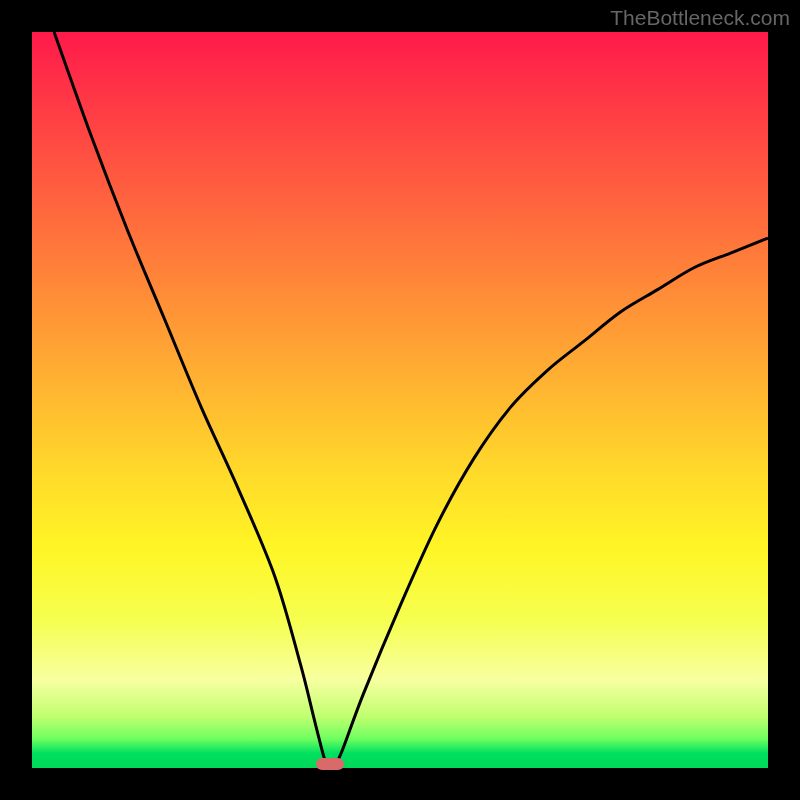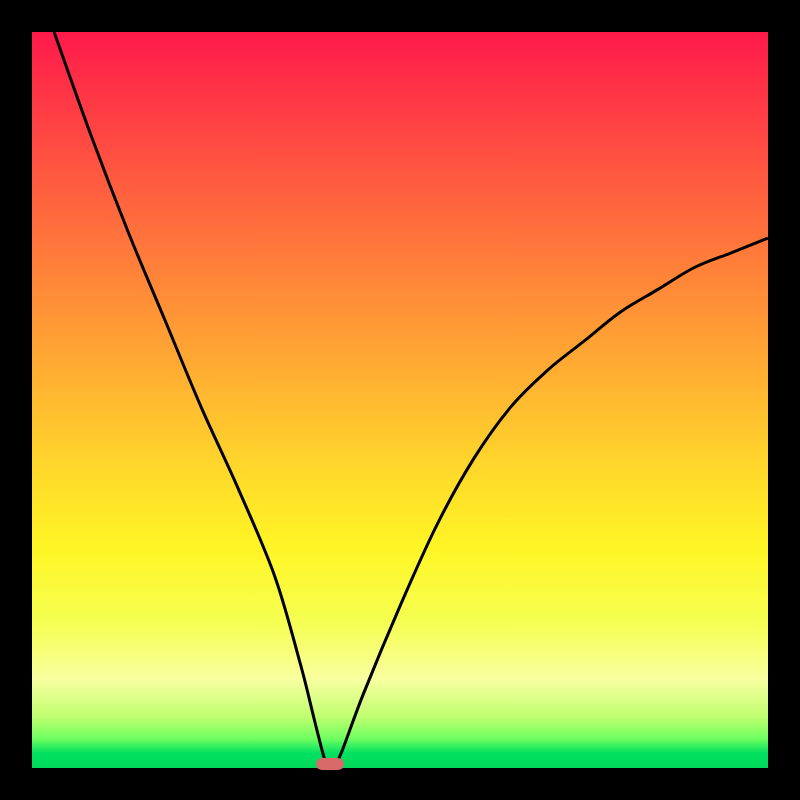--- a/index.html
+++ b/index.html
@@ -43,19 +43,20 @@
     height: 12px;
     background: #d86a6a;
     border-radius: 6px;
   }
   svg.curve { position: absolute; left:0; top:0; width:100%; height:100%; overflow: visible; }
 </style>
 </head>
 <body>
 
 <div class="container">
+  <div class="watermark">TheBottleneck.com</div>
   <div class="plot-area">
     <svg class="curve" viewBox="0 0 736 736" preserveAspectRatio="none">
       <path fill="none" stroke="#000" stroke-width="3" d="M 22.08 0 C 28.21333333333333 17.17333333333333, 46.61333333333334 69.91999999999996, 58.88 103.03999999999996 C 71.14666666666668 136.15999999999997, 83.41333333333334 168.05333333333334, 95.68 198.72000000000003 C 107.94666666666667 229.3866666666667, 120.21333333333332 257.6, 132.48 287.04 C 144.74666666666667 316.48, 157.01333333333332 347.1466666666667, 169.28 375.36 C 181.54666666666668 403.5733333333333, 193.81333333333333 428.1066666666667, 206.08 456.32 C 218.3466666666667 484.5333333333333, 232.45333333333338 515.1999999999999, 242.88000000000002 544.64 C 253.30666666666667 574.08, 261.8933333333333 608.4266666666667, 268.64 632.96 C 275.38666666666666 657.4933333333333, 279.06666666666666 675.28, 283.36 691.84 C 287.65333333333336 708.4000000000001, 291.33333333333337 725.5733333333334, 294.40000000000003 732.32 C 297.4666666666667 739.0666666666667, 299.3066666666667 734.1600000000001, 301.76 732.32 C 304.2133333333333 730.48, 304.21333333333337 732.9333333333333, 309.12 721.28 C 314.02666666666664 709.6266666666667, 321.38666666666666 686.9333333333333, 331.2 662.4 C 341.0133333333333 637.8666666666667, 355.73333333333335 602.2933333333334, 368 574.08 C 380.26666666666665 545.8666666666667, 392.53333333333336 517.6533333333333, 404.8 493.12 C 417.06666666666666 468.58666666666664, 429.3333333333333 446.50666666666666, 441.59999999999997 426.88 C 453.8666666666666 407.25333333333333, 466.1333333333334 390.08000000000004, 478.40000000000003 375.36 C 490.6666666666667 360.64, 502.9333333333333 349.59999999999997, 515.1999999999999 338.55999999999995 C 527.4666666666666 327.5199999999999, 539.7333333333333 318.93333333333334, 552 309.12 C 564.2666666666667 299.3066666666667, 576.5333333333334 288.26666666666665, 588.8000000000001 279.68 C 601.0666666666667 271.09333333333336, 613.3333333333334 264.96, 625.6 257.59999999999997 C 637.8666666666667 250.23999999999995, 650.1333333333333 241.6533333333333, 662.4 235.51999999999998 C 674.6666666666666 229.38666666666666, 686.9333333333333 225.70666666666673, 699.1999999999999 220.80000000000007 C 711.4666666666666 215.8933333333334, 729.8666666666667 208.5333333333334, 736 206.08000000000004"></path>
     </svg>
     <div class="marker" style="left: 284.08px; top: 726.32px;"></div>
   </div>
 </div>
 
 </body></html>

